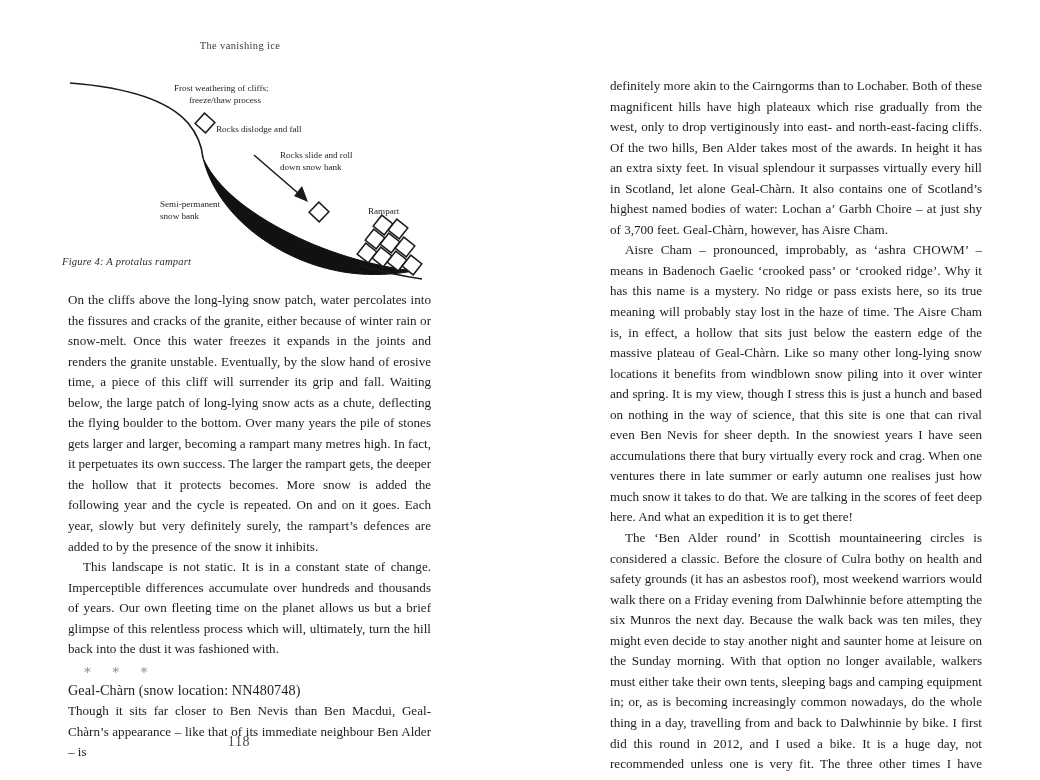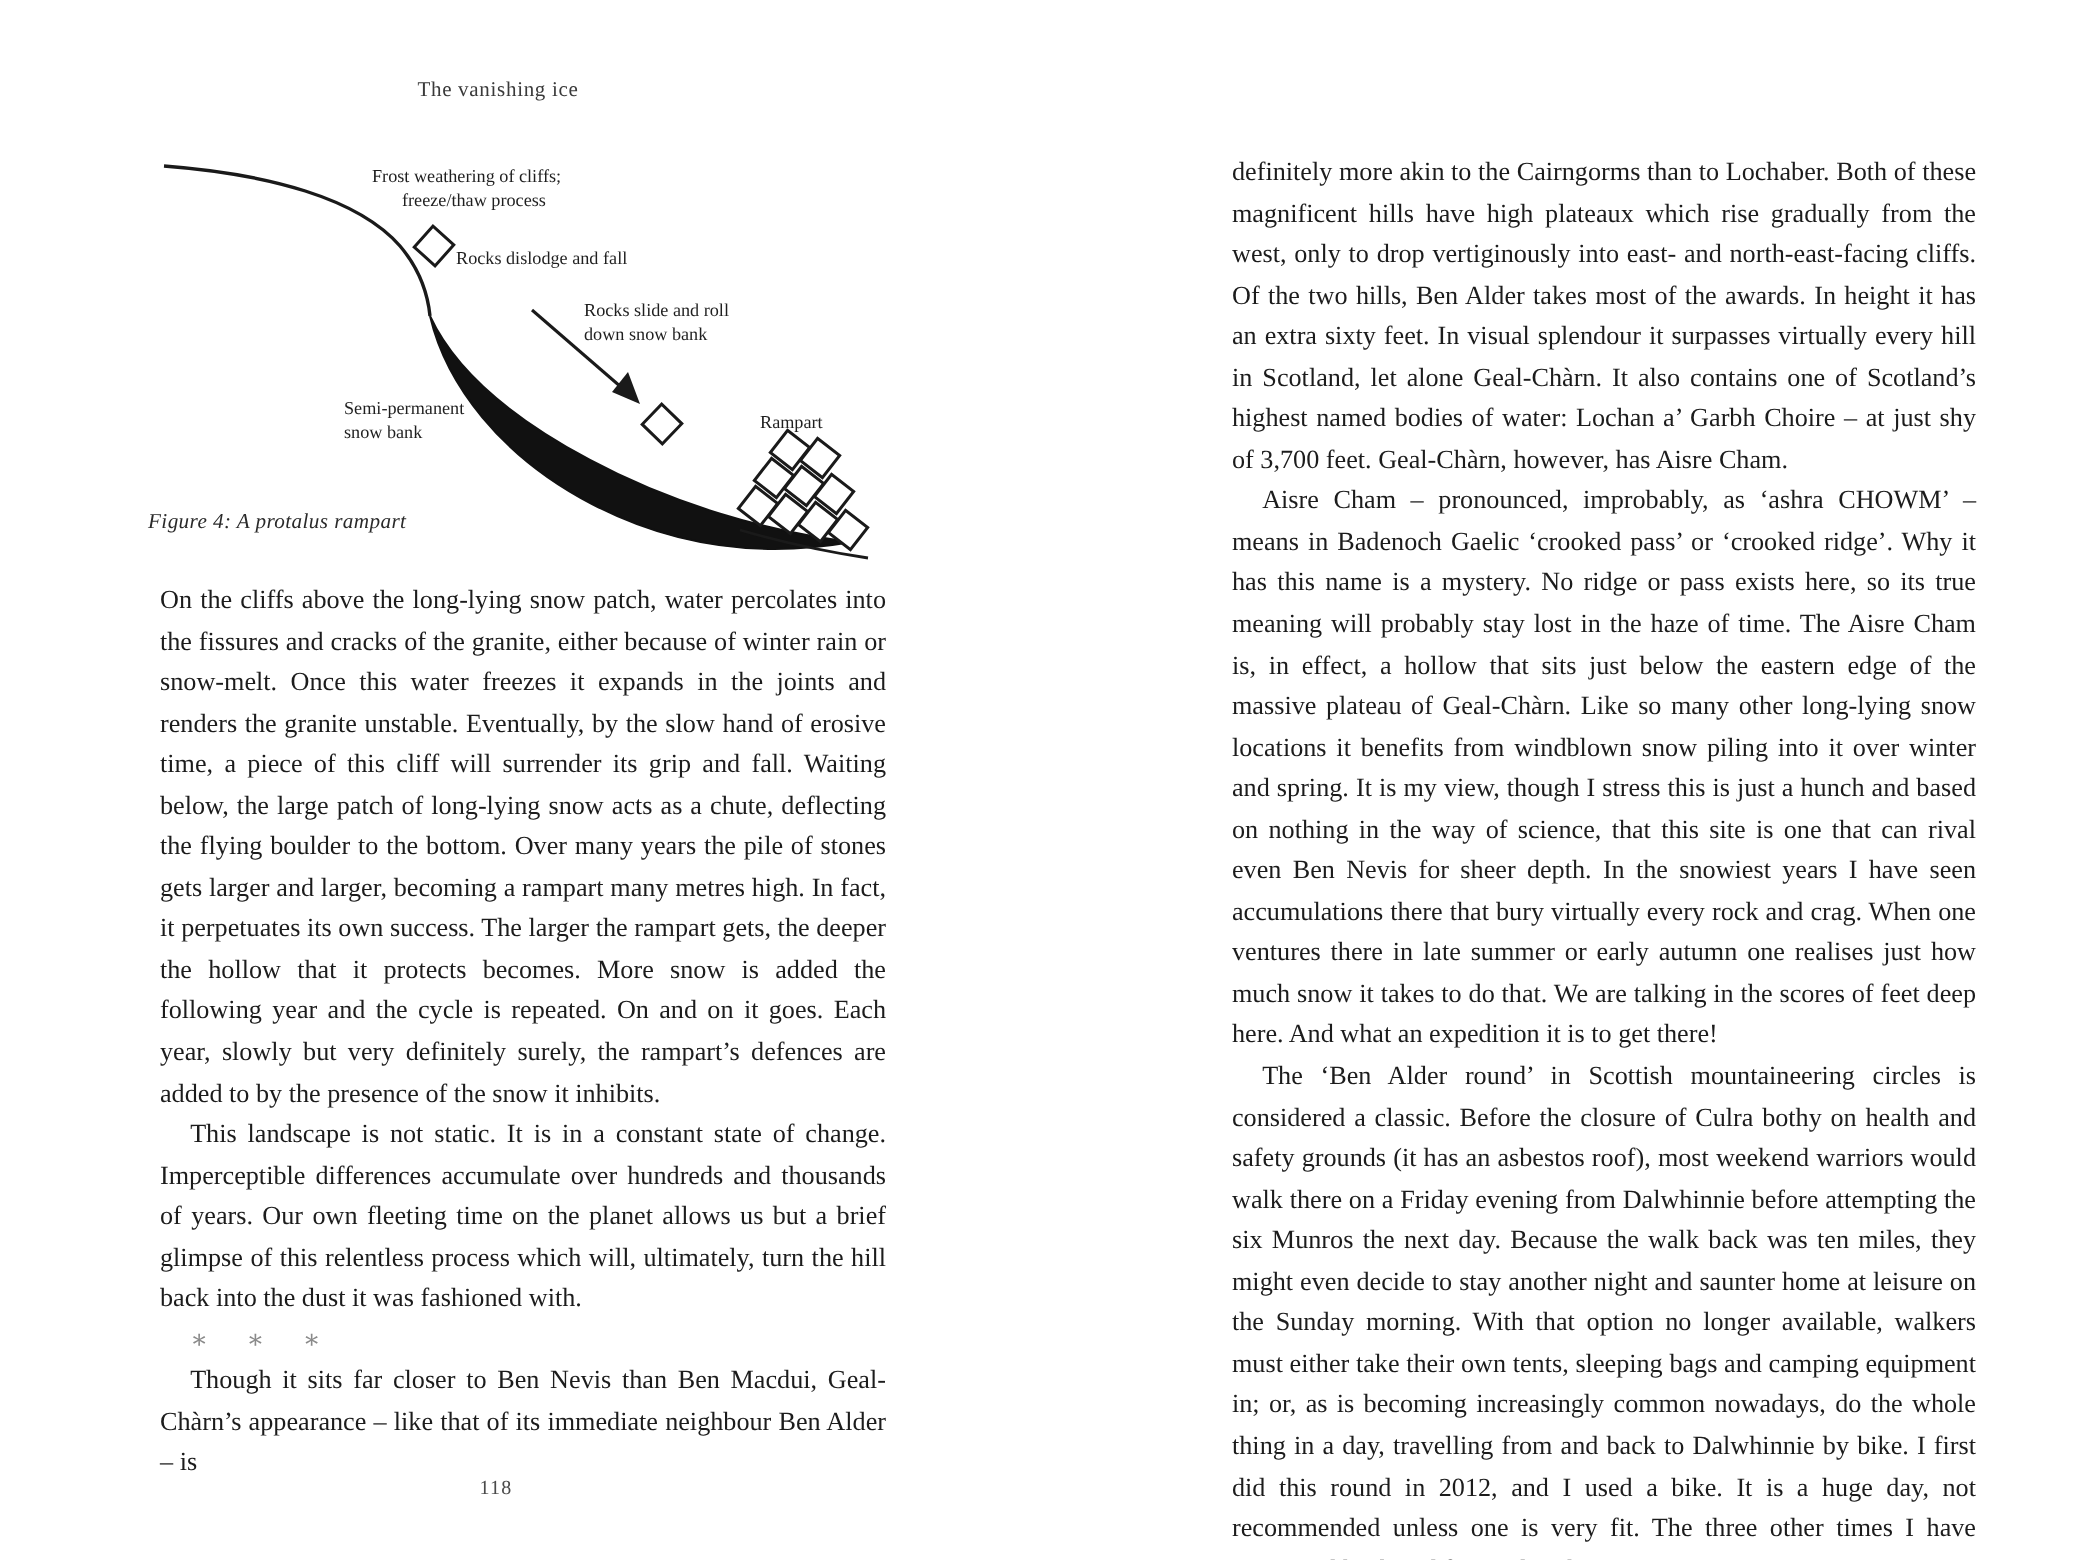--- a/index.html
+++ b/index.html
@@ -13,21 +13,20 @@
     font-family: "Liberation Serif", "DejaVu Serif", serif;
     color: #1c1c1c;
     overflow: hidden;
     position: relative;
   }
 
   .spread {
     position: absolute;
     inset: 0;
     display: flex;
-    margin-left: 12px;
   }
 
   .page {
     position: relative;
     width: 520px;
     height: 780px;
     box-sizing: border-box;
   }
 
   .running-head {
@@ -42,21 +41,21 @@
   }
   .page-left .running-head { padding-right: 40px; }
   .page-right .running-head { padding-left: 33px; }
 
   .folio {
     position: absolute;
     bottom: 30px;
     left: 0;
     right: 0;
     text-align: center;
-    font-size: 10px;
+    font-size: 14px;
     letter-spacing: 0.6px;
     color: #4a4a4a;
   }
   .page-left .folio { padding-right: 42px; }
   .page-right .folio { padding-left: 33px; }
 
   
   .textblock {
     position: absolute;
     top: 290px;
@@ -187,20 +186,21 @@
         <text class="fig-label" x="306" y="148">Rampart</text>
       </svg>
     </div>
 
     <div class="fig-caption">Figure 4: A protalus rampart</div>
 
     <div class="textblock">
       <p class="body">On the cliffs above the long-lying snow patch, water percolates into the fissures and cracks of the granite, either because of winter rain or snow-melt. Once this water freezes it expands in the joints and renders the granite unstable. Eventually, by the slow hand of erosive time, a piece of this cliff will surrender its grip and fall. Waiting below, the large patch of long-lying snow acts as a chute, deflecting the flying boulder to the bottom. Over many years the pile of stones gets larger and larger, becoming a rampart many metres high. In fact, it perpetuates its own success. The larger the rampart gets, the deeper the hollow that it protects becomes. More snow is added the following year and the cycle is repeated. On and on it goes. Each year, slowly but very definitely surely, the rampart’s defences are added to by the presence of the snow it inhibits.</p>
       <p class="body">This landscape is not static. It is in a constant state of change. Imperceptible differences accumulate over hundreds and thousands of years. Our own fleeting time on the planet allows us but a brief glimpse of this relentless process which will, ultimately, turn the hill back into the dust it was fashioned with.</p>
       <p class="body dinkus">∗ ∗ ∗</p>
+      <h3 class="subhead">Geal-Chàrn (snow location: NN480748)</h3>
       <p class="body runon">Though it sits far closer to Ben Nevis than Ben Macdui, Geal-Chàrn’s appearance – like that of its immediate neighbour Ben Alder – is</p>
     </div>
 
     <div class="folio">118</div>
   </div>
 
   <div class="page page-right">
 
 
     <div class="textblock">

